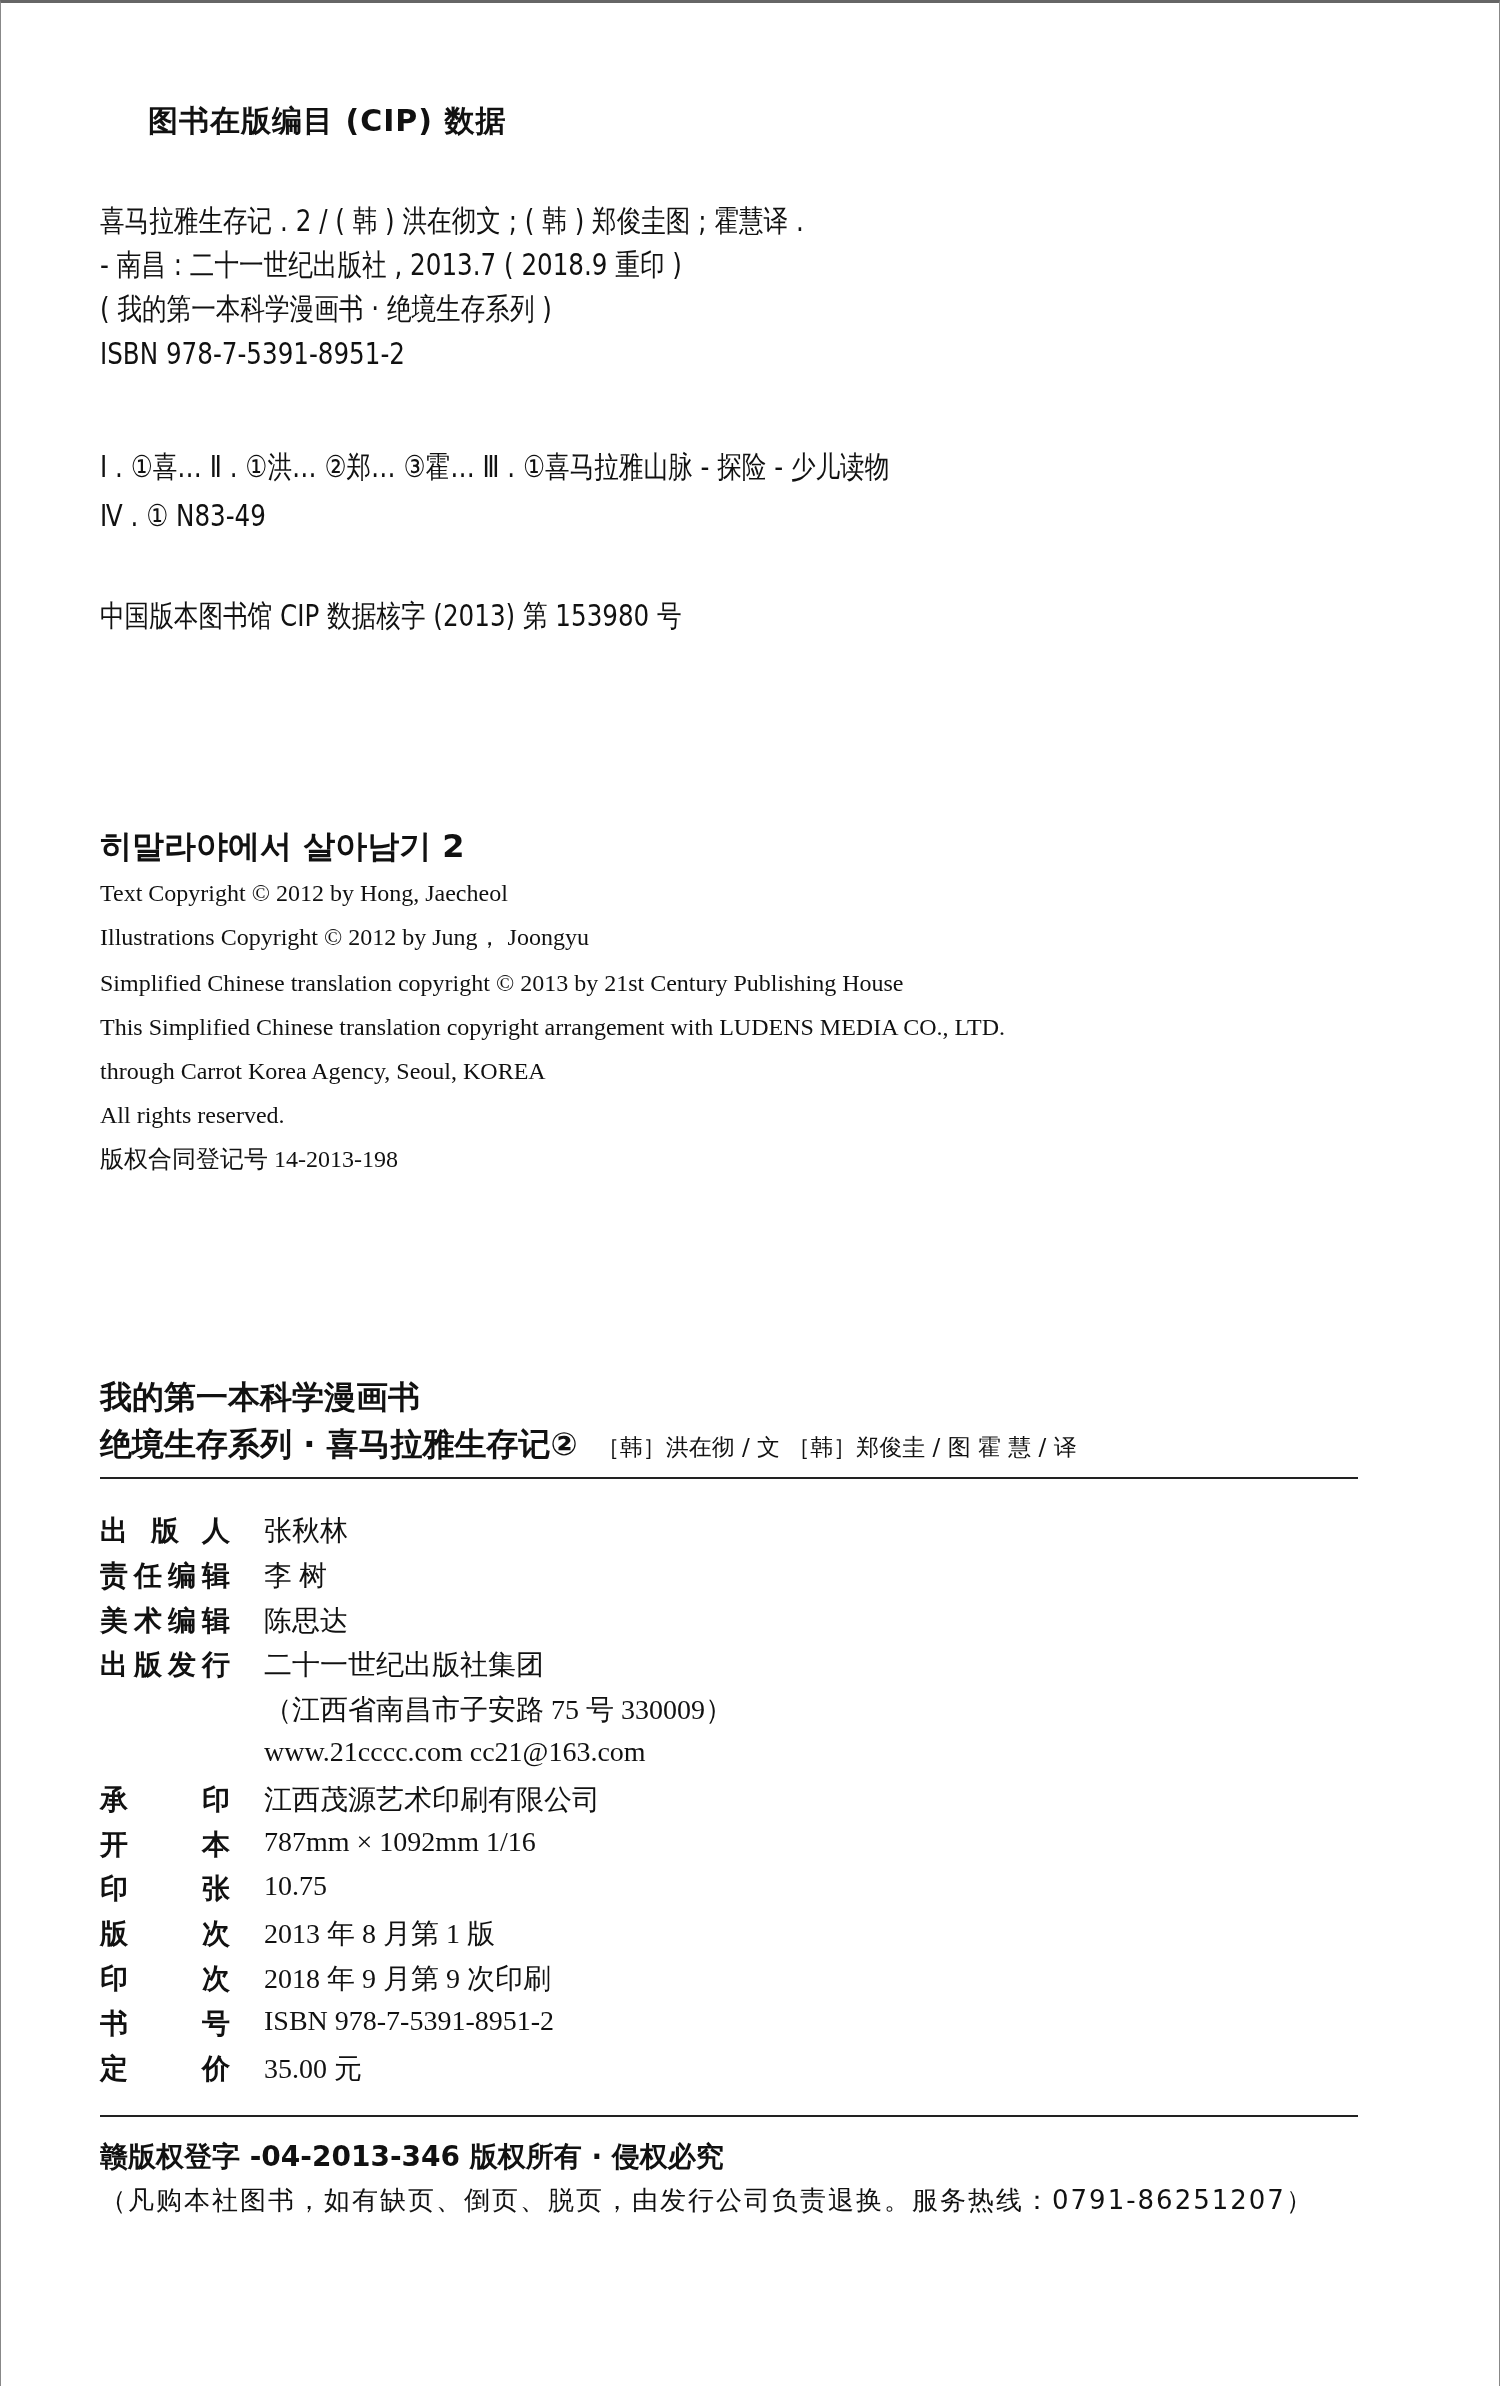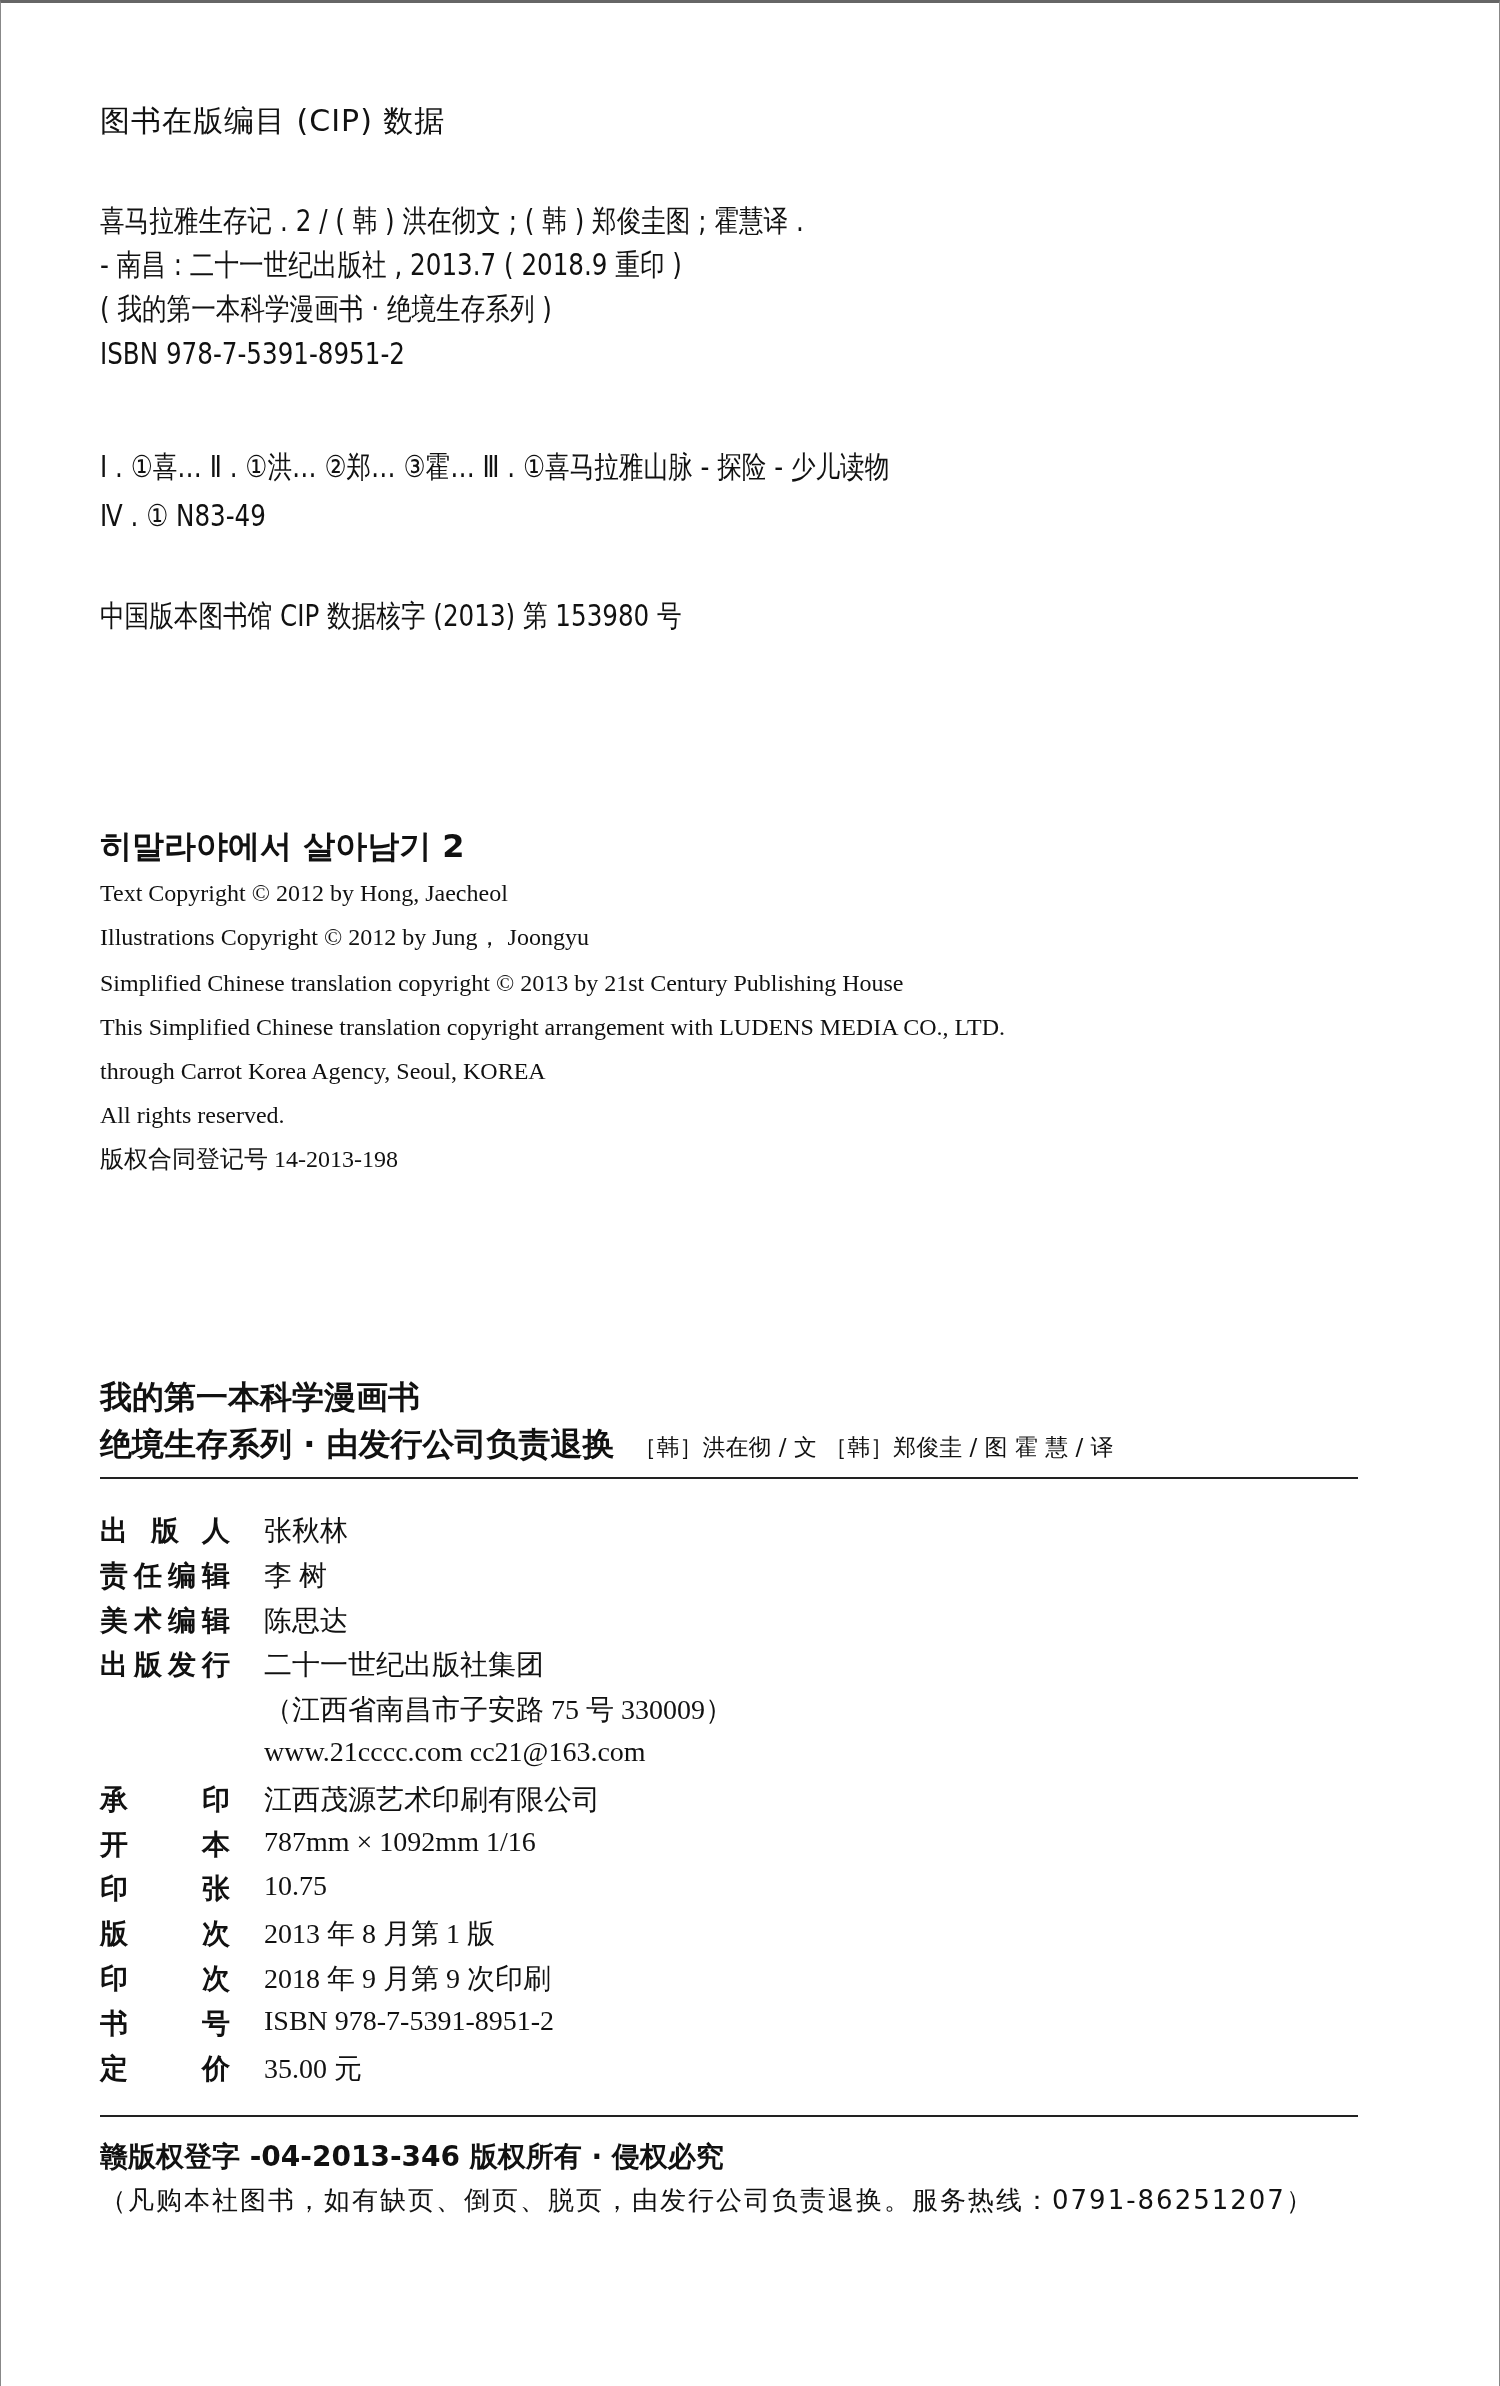--- a/index.html
+++ b/index.html
@@ -1,20 +1,20 @@
 <!DOCTYPE html>
 <html><head>
 <meta charset="utf-8">
 <style>
   html,body{margin:0;padding:0;background:#fff;}
   body{width:1500px;height:2386px;position:relative;overflow:hidden;color:#111;
        font-family:"DejaVu Sans","Liberation Sans",sans-serif;}
   .frame{position:absolute;left:0;top:0;width:1498px;height:2384px;border:1px solid #888;border-top:3px solid #666;}
   .ln{position:absolute;left:100px;white-space:nowrap;line-height:1;}
-  .cip-title{font-size:30px;font-weight:normal;letter-spacing:1px;}
+  .cip-title{font-size:30px;font-weight:bold;letter-spacing:1px;margin-left:48px;}
   .cip{font-size:30px;transform:scaleX(0.82);transform-origin:left;}
   .serif{font-family:"Liberation Serif","DejaVu Serif",serif;font-size:24px;}
   .kr{font-size:32px;font-weight:bold;}
   .series{font-size:32px;font-weight:bold;text-align:right;}
   .series-sub{font-size:23px;font-weight:normal;}
   .rule{position:absolute;left:100px;width:1258px;height:2px;background:#222;}
   .row{position:absolute;left:100px;height:40px;font-size:28px;white-space:nowrap;}
   .row .k{position:absolute;left:0;width:130px;font-weight:bold;display:flex;justify-content:space-between;}
   .row .v{position:absolute;left:164px;font-family:"Liberation Serif","DejaVu Serif",serif;font-size:28px;}
   .foot1{font-size:28px;font-weight:bold;}
@@ -41,21 +41,21 @@
 <div class="ln serif" style="top:881px">Text Copyright © 2012 by Hong, Jaecheol</div>
 <div class="ln serif" style="top:925px">Illustrations Copyright © 2012 by Jung， Joongyu</div>
 <div class="ln serif" style="top:971px">Simplified Chinese translation copyright © 2013 by 21st Century Publishing House</div>
 <div class="ln serif" style="top:1015px">This Simplified Chinese translation copyright arrangement with LUDENS MEDIA CO., LTD.</div>
 <div class="ln serif" style="top:1059px">through Carrot Korea Agency, Seoul, KOREA</div>
 <div class="ln serif" style="top:1103px">All rights reserved.</div>
 <div class="ln serif" style="top:1147px">版权合同登记号  14-2013-198</div>
 
 <div class="ln series" style="top:1381px">我的第一本科学漫画书</div>
 <div class="ln" style="top:1428px">
-  <span class="series">绝境生存系列 · 由发行公司负责退换</span>
+  <span class="series">绝境生存系列 · 喜马拉雅生存记②</span>
   <span class="series-sub" style="margin-left:14px">［韩］洪在彻 / 文  ［韩］郑俊圭 / 图  霍  慧 / 译</span>
 </div>
 
 <div class="rule" style="top:1477px"></div>
 
 <div id="imprint">
     <div class="row" style="top: 1512px;">
       <div class="k">
         <span>出</span>
         <span>版</span>

